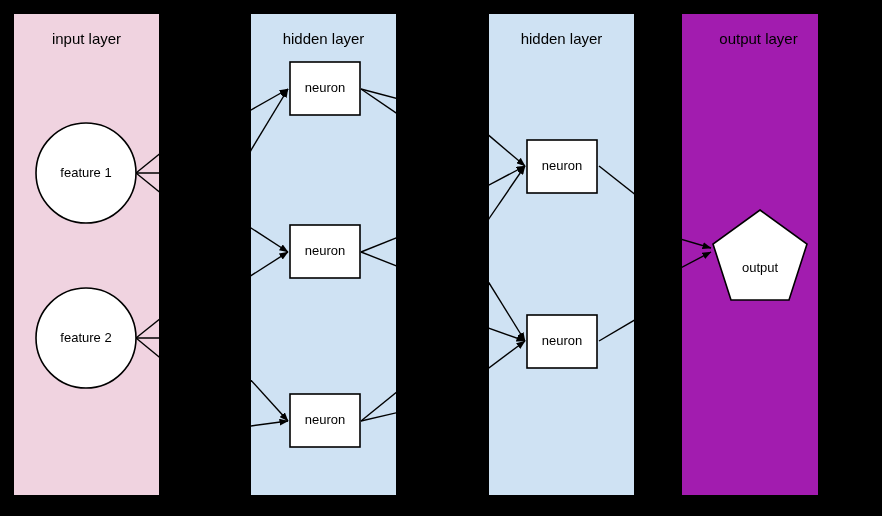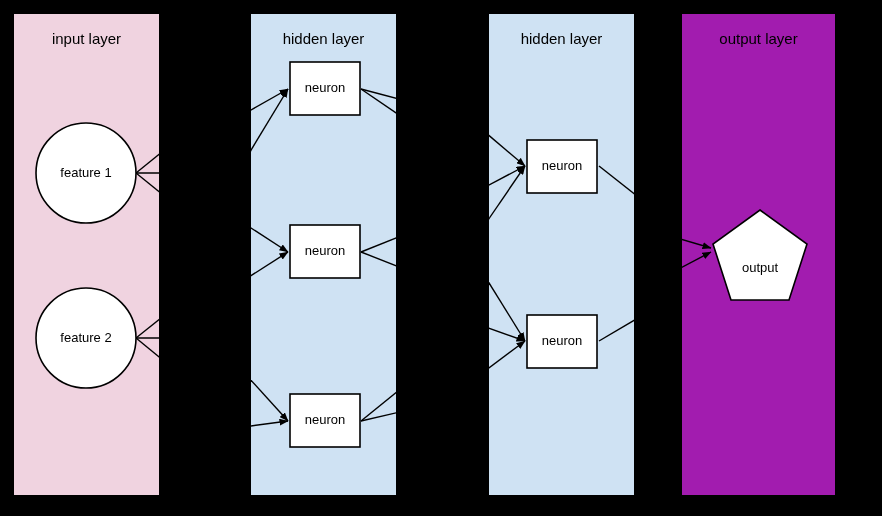--- a/index.html
+++ b/index.html
@@ -2,21 +2,21 @@
 <html><head>
 <meta charset="utf-8">
 <style>
   html, body {
     margin: 0;
     padding: 0;
     background: #000000;
   }
   #canvas {
     position: relative;
-    width: 882px;
+    width: 818px;
     height: 516px;
     background: #000000;
     overflow: hidden;
     font-family: "Liberation Sans", sans-serif;
   }
   .layer {
     position: absolute;
     top: 14px;
     height: 481px;
     overflow: hidden;

